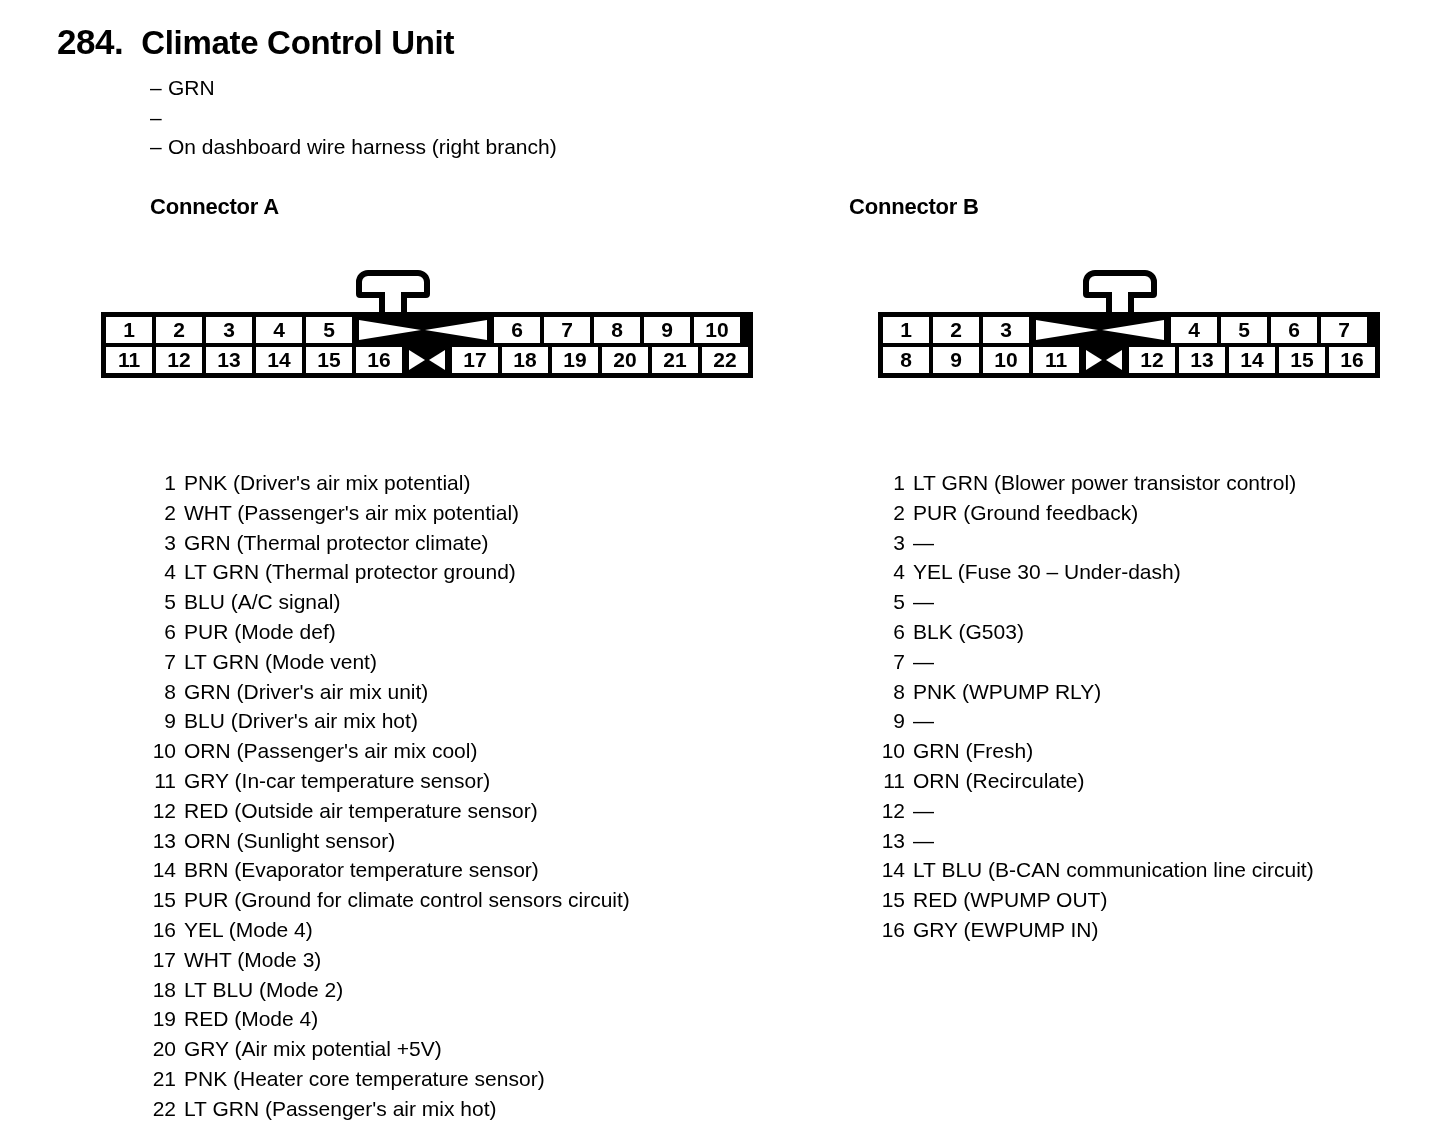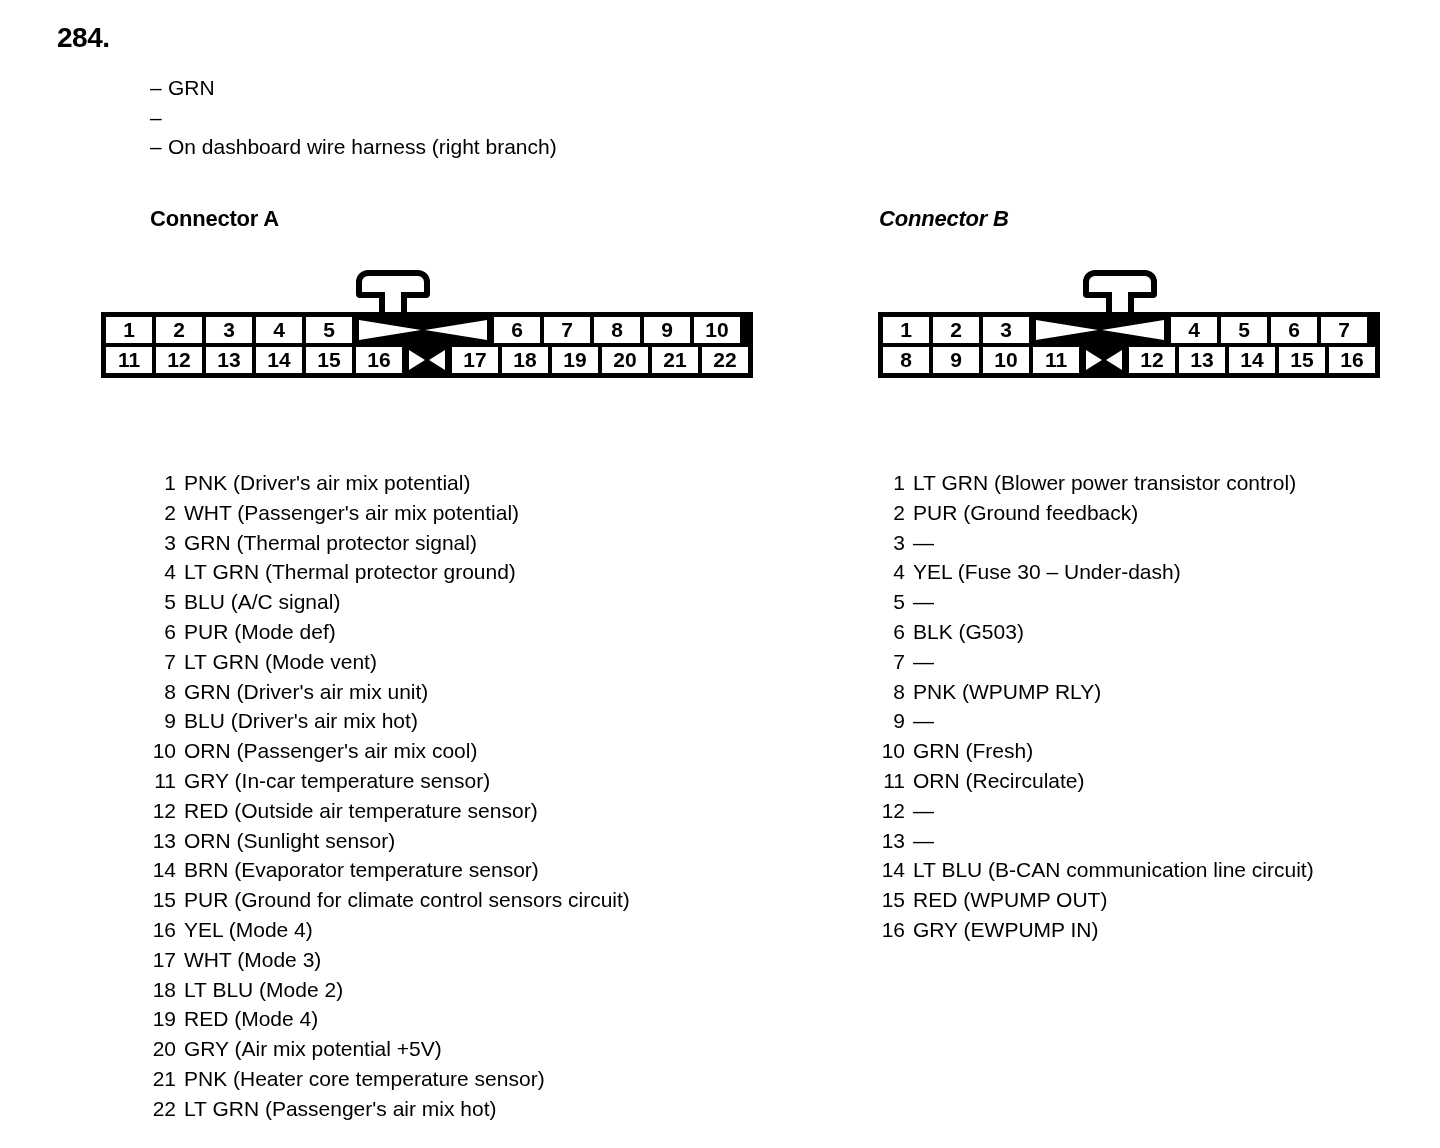--- a/index.html
+++ b/index.html
@@ -19,21 +19,21 @@
   
   .page-header {
     position: absolute;
     left: 57px;
     top: 22px;
     display: flex;
     align-items: baseline;
     gap: 18px;
   }
   .header-number {
-    font-size: 28px;
+    font-size: 35px;
     font-weight: bold;
     letter-spacing: -0.5px;
   }
   .header-title {
     font-size: 33px;
     font-weight: bold;
     letter-spacing: -0.3px;
   }
 
   .bullet-list {
@@ -52,24 +52,23 @@
     width: 18px;
     flex: 0 0 18px;
   }
 
   
   .conn-heading {
     position: absolute;
     font-size: 22px;
     font-weight: bold;
     letter-spacing: -0.2px;
-    margin-top: 12px;
   }
   #heading-a { left: 150px; top: 194px; }
-  #heading-b { left: 879px; top: 194px; font-style: italic; }
+  #heading-b { left: 849px; top: 194px; }
 
   
   .connector {
     position: absolute;
   }
   #connector-a-figure { left: 101px; top: 270px; }
   #connector-b-figure { left: 878px; top: 270px; }
 
   .latch {
     position: relative;
@@ -177,20 +176,21 @@
   }
   .pin-desc {
     flex: 1 1 auto;
   }
 </style>
 </head>
 <body>
 
 <div class="page-header">
   <span class="header-number">284.</span>
+  <span class="header-title">Climate Control Unit</span>
 </div>
 
 <div class="bullet-list">
     <div class="bullet-row">
       <span class="bullet-dash">–</span>
       <span>GRN</span>
     </div>
     <div class="bullet-row">
       <span class="bullet-dash">–</span>
     </div>
@@ -245,21 +245,21 @@
     <div class="pin-row">
       <span class="pin-num">1</span>
       <span class="pin-desc">PNK (Driver's air mix potential)</span>
     </div>
     <div class="pin-row">
       <span class="pin-num">2</span>
       <span class="pin-desc">WHT (Passenger's air mix potential)</span>
     </div>
     <div class="pin-row">
       <span class="pin-num">3</span>
-      <span class="pin-desc">GRN (Thermal protector signal)</span>
+      <span class="pin-desc">GRN (Thermal protector climate)</span>
     </div>
     <div class="pin-row">
       <span class="pin-num">4</span>
       <span class="pin-desc">LT GRN (Thermal protector ground)</span>
     </div>
     <div class="pin-row">
       <span class="pin-num">5</span>
       <span class="pin-desc">BLU (A/C signal)</span>
     </div>
     <div class="pin-row">

